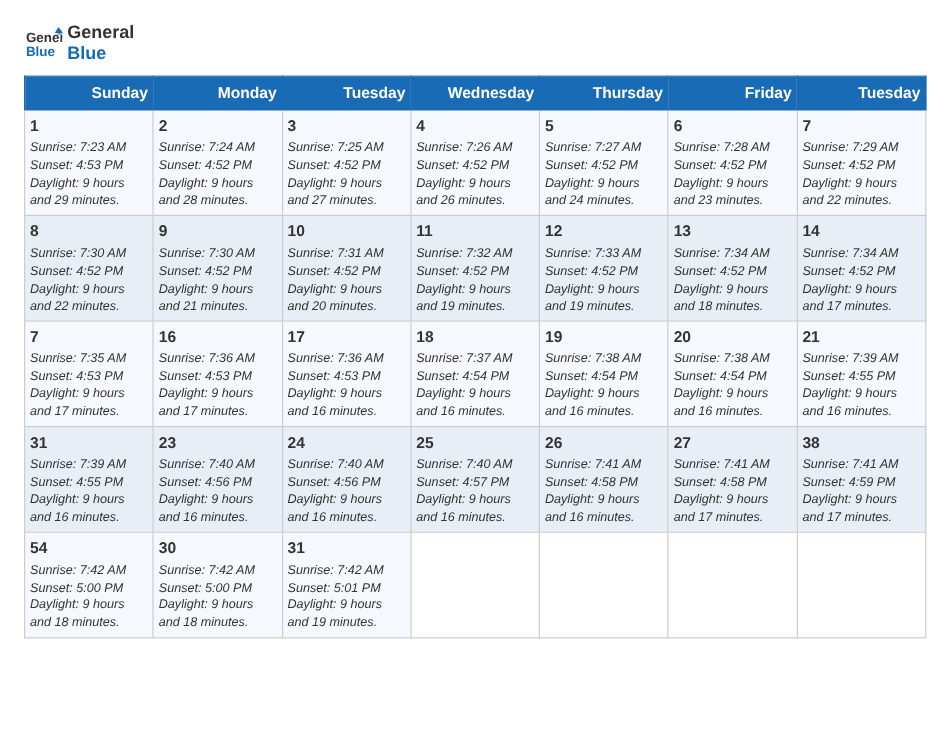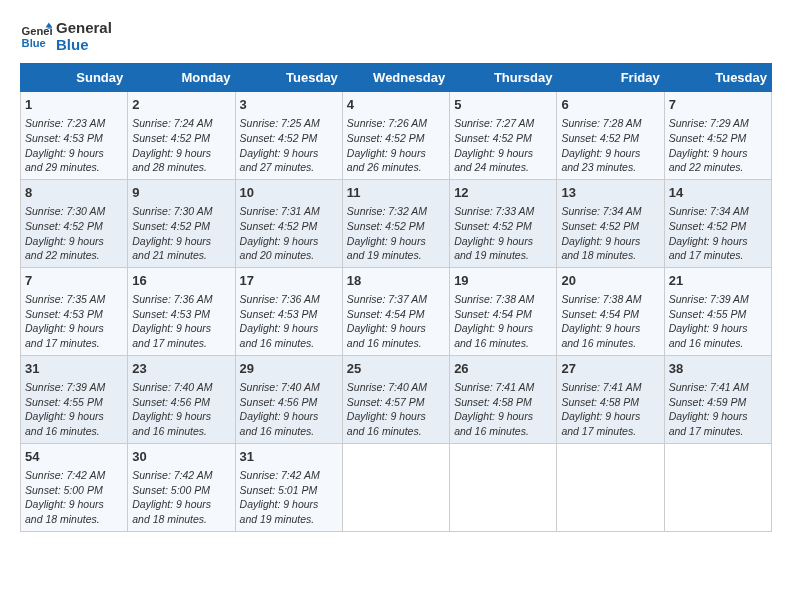--- a/index.html
+++ b/index.html
@@ -142,21 +142,21 @@
         <td><span class="day-num">16</span><span class="day-info">Sunrise: 7:36 AM<br>Sunset: 4:53 PM<br>Daylight: 9 hours and 17 minutes.</span></td>
         <td><span class="day-num">17</span><span class="day-info">Sunrise: 7:36 AM<br>Sunset: 4:53 PM<br>Daylight: 9 hours and 16 minutes.</span></td>
         <td><span class="day-num">18</span><span class="day-info">Sunrise: 7:37 AM<br>Sunset: 4:54 PM<br>Daylight: 9 hours and 16 minutes.</span></td>
         <td><span class="day-num">19</span><span class="day-info">Sunrise: 7:38 AM<br>Sunset: 4:54 PM<br>Daylight: 9 hours and 16 minutes.</span></td>
         <td><span class="day-num">20</span><span class="day-info">Sunrise: 7:38 AM<br>Sunset: 4:54 PM<br>Daylight: 9 hours and 16 minutes.</span></td>
         <td><span class="day-num">21</span><span class="day-info">Sunrise: 7:39 AM<br>Sunset: 4:55 PM<br>Daylight: 9 hours and 16 minutes.</span></td>
       </tr>
       <tr>
         <td><span class="day-num">31</span><span class="day-info">Sunrise: 7:39 AM<br>Sunset: 4:55 PM<br>Daylight: 9 hours and 16 minutes.</span></td>
         <td><span class="day-num">23</span><span class="day-info">Sunrise: 7:40 AM<br>Sunset: 4:56 PM<br>Daylight: 9 hours and 16 minutes.</span></td>
-        <td><span class="day-num">29</span><span class="day-info">Sunrise: 7:40 AM<br>Sunset: 4:56 PM<br>Daylight: 9 hours and 16 minutes.</span></td>
+        <td><span class="day-num">24</span><span class="day-info">Sunrise: 7:40 AM<br>Sunset: 4:56 PM<br>Daylight: 9 hours and 16 minutes.</span></td>
         <td><span class="day-num">25</span><span class="day-info">Sunrise: 7:40 AM<br>Sunset: 4:57 PM<br>Daylight: 9 hours and 16 minutes.</span></td>
         <td><span class="day-num">26</span><span class="day-info">Sunrise: 7:41 AM<br>Sunset: 4:58 PM<br>Daylight: 9 hours and 16 minutes.</span></td>
         <td><span class="day-num">27</span><span class="day-info">Sunrise: 7:41 AM<br>Sunset: 4:58 PM<br>Daylight: 9 hours and 17 minutes.</span></td>
         <td><span class="day-num">38</span><span class="day-info">Sunrise: 7:41 AM<br>Sunset: 4:59 PM<br>Daylight: 9 hours and 17 minutes.</span></td>
       </tr>
       <tr>
         <td><span class="day-num">54</span><span class="day-info">Sunrise: 7:42 AM<br>Sunset: 5:00 PM<br>Daylight: 9 hours and 18 minutes.</span></td>
         <td><span class="day-num">30</span><span class="day-info">Sunrise: 7:42 AM<br>Sunset: 5:00 PM<br>Daylight: 9 hours and 18 minutes.</span></td>
         <td><span class="day-num">31</span><span class="day-info">Sunrise: 7:42 AM<br>Sunset: 5:01 PM<br>Daylight: 9 hours and 19 minutes.</span></td>
         <td class="empty-cell">&nbsp;</td>

